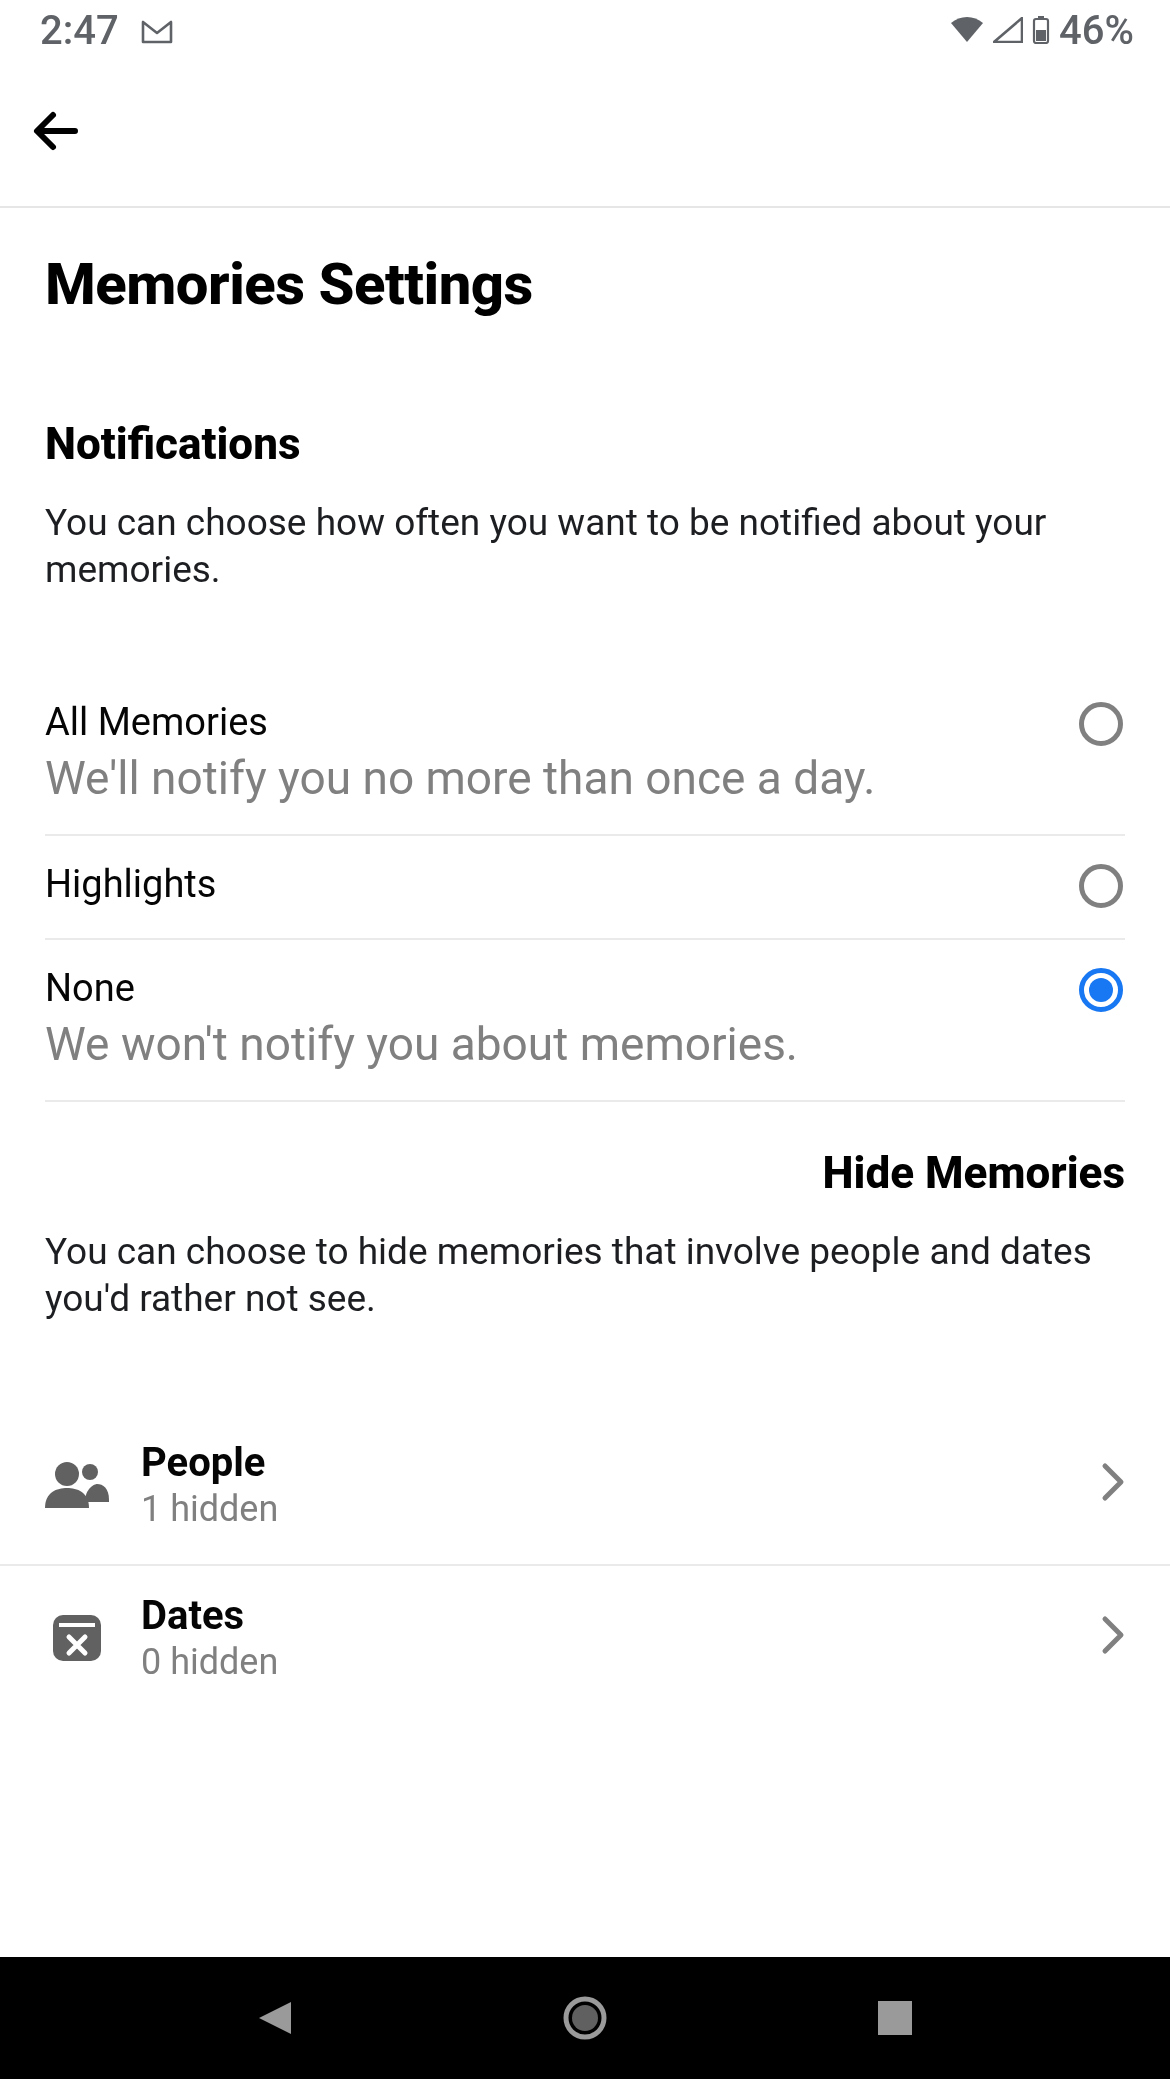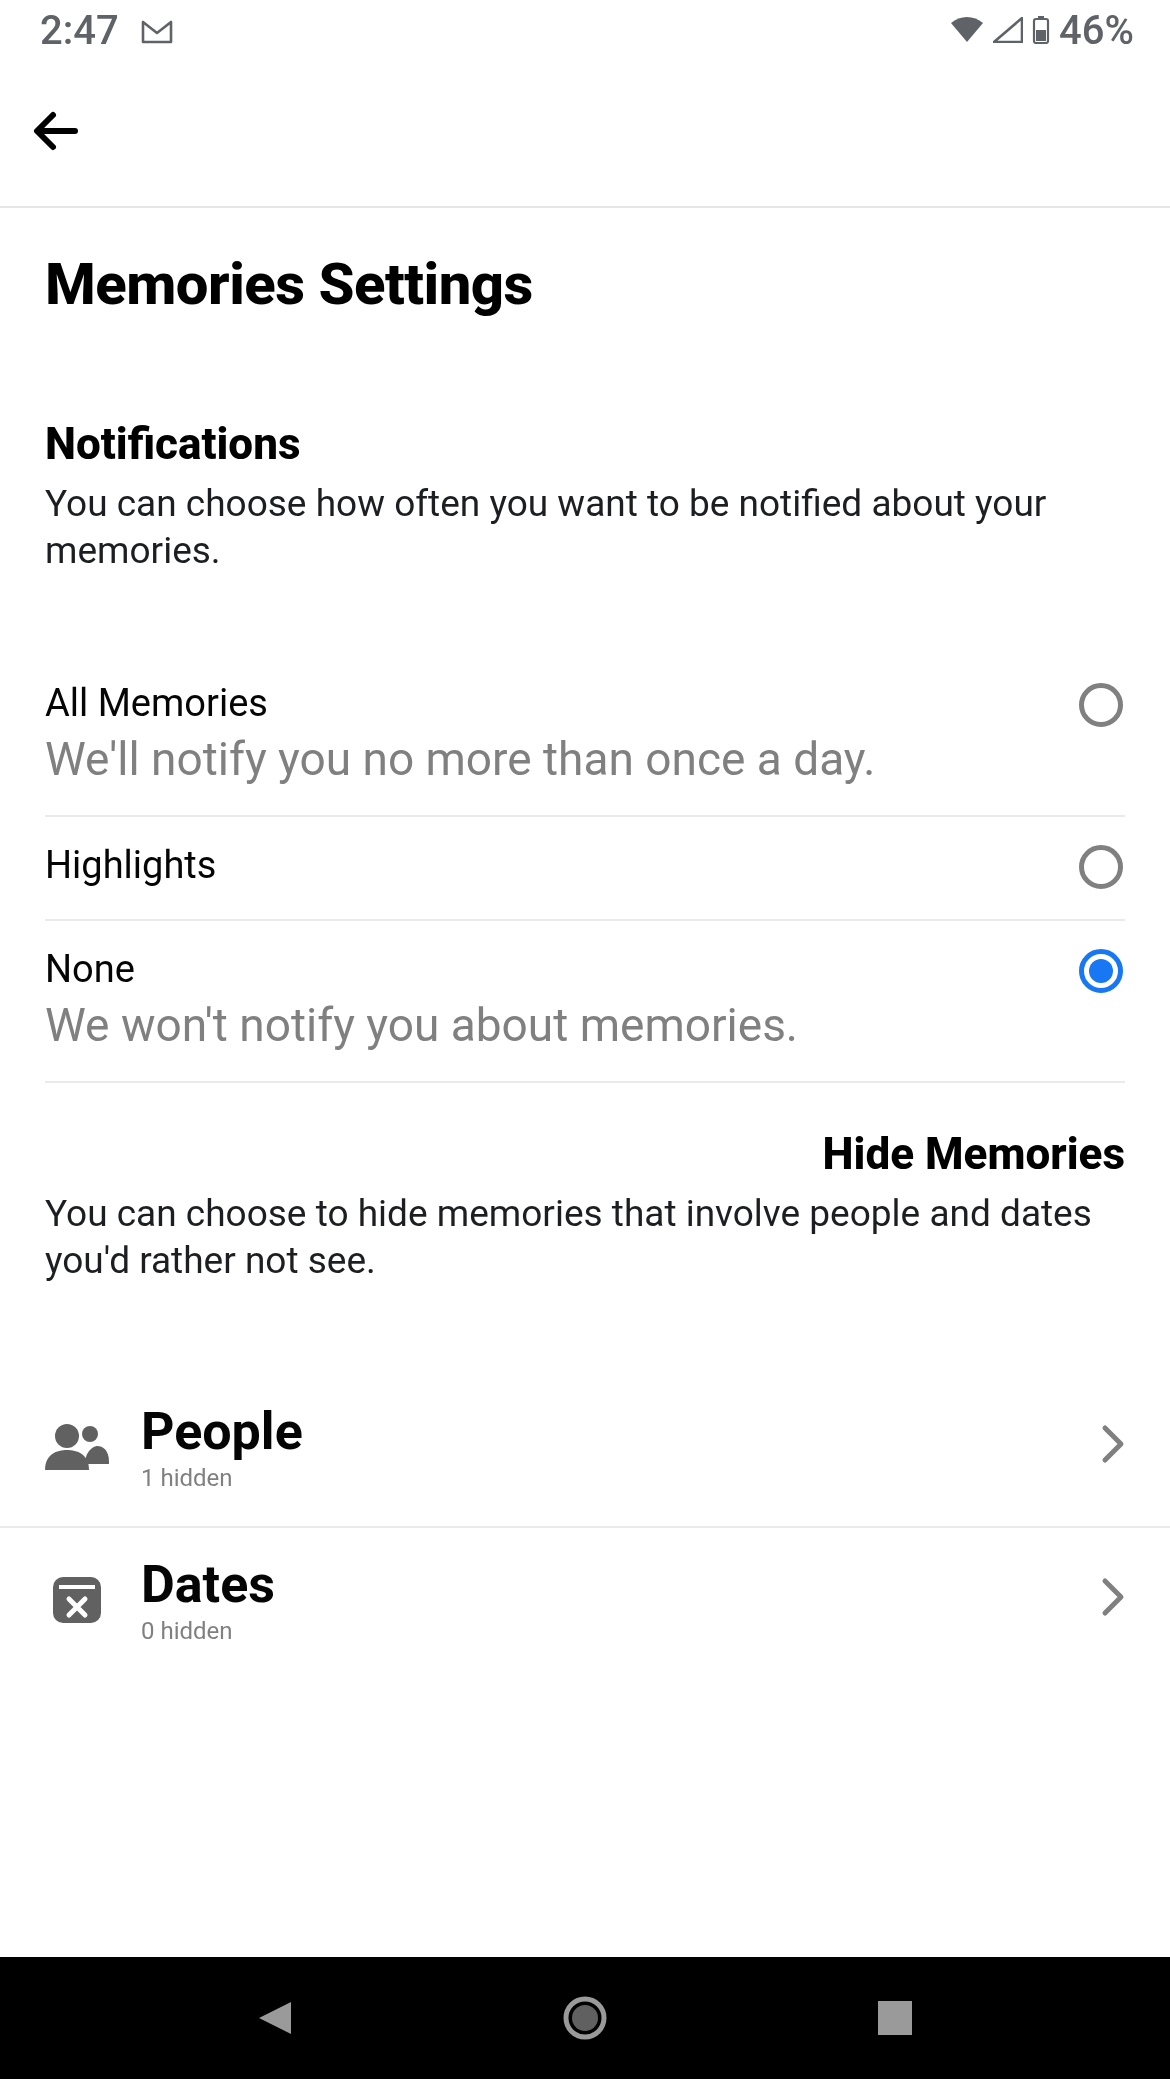--- a/index.html
+++ b/index.html
@@ -57,21 +57,21 @@
       font-weight: 800;
       margin-top: 100px;
       color: #000;
     }
     .section-title.tight { margin-top: 45px; text-align: right; }
 
     .section-desc {
       font-size: 37px;
       line-height: 1.28;
       color: #1c1e21;
-      margin-top: 10px;
+      margin-top: 29px;
       font-weight: 400;
     }
 
     .options { margin-top: 80px; }
 
     .option-row {
       display: flex;
       justify-content: space-between;
       padding: 26px 0 28px;
       border-bottom: 2px solid #eaeaea;
@@ -122,26 +122,26 @@
       cursor: pointer;
     }
     .hide-row:first-child { border-top: none; }
     .hide-icon {
       width: 64px; height: 64px;
       display: flex; align-items: center; justify-content: center;
       color: #616161;
     }
     .hide-text { flex: 1; }
     .hide-label {
-      font-size: 52px;
+      font-size: 40px;
       font-weight: 700;
       color: #050505;
     }
     .hide-sub {
-      font-size: 24px;
+      font-size: 36px;
       color: #808080;
       margin-top: 2px;
     }
     .chevron { color: #808080; }
 
     .separator-full {
       border-top: 2px solid #eaeaea;
       margin: 0 -45px;
     }
 

